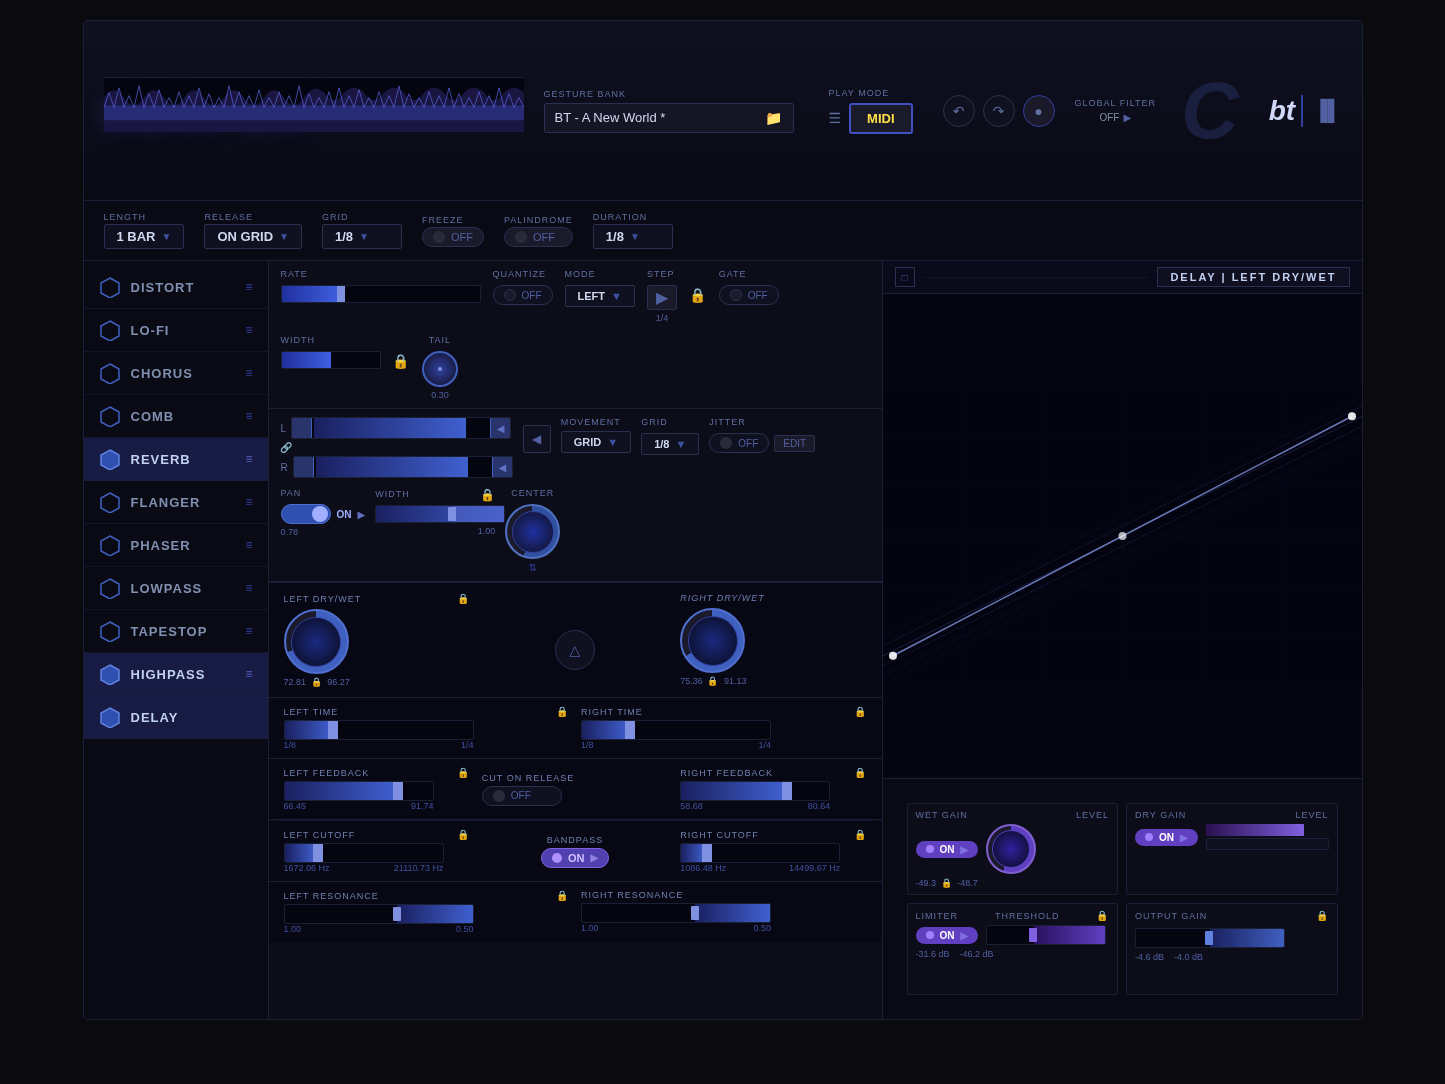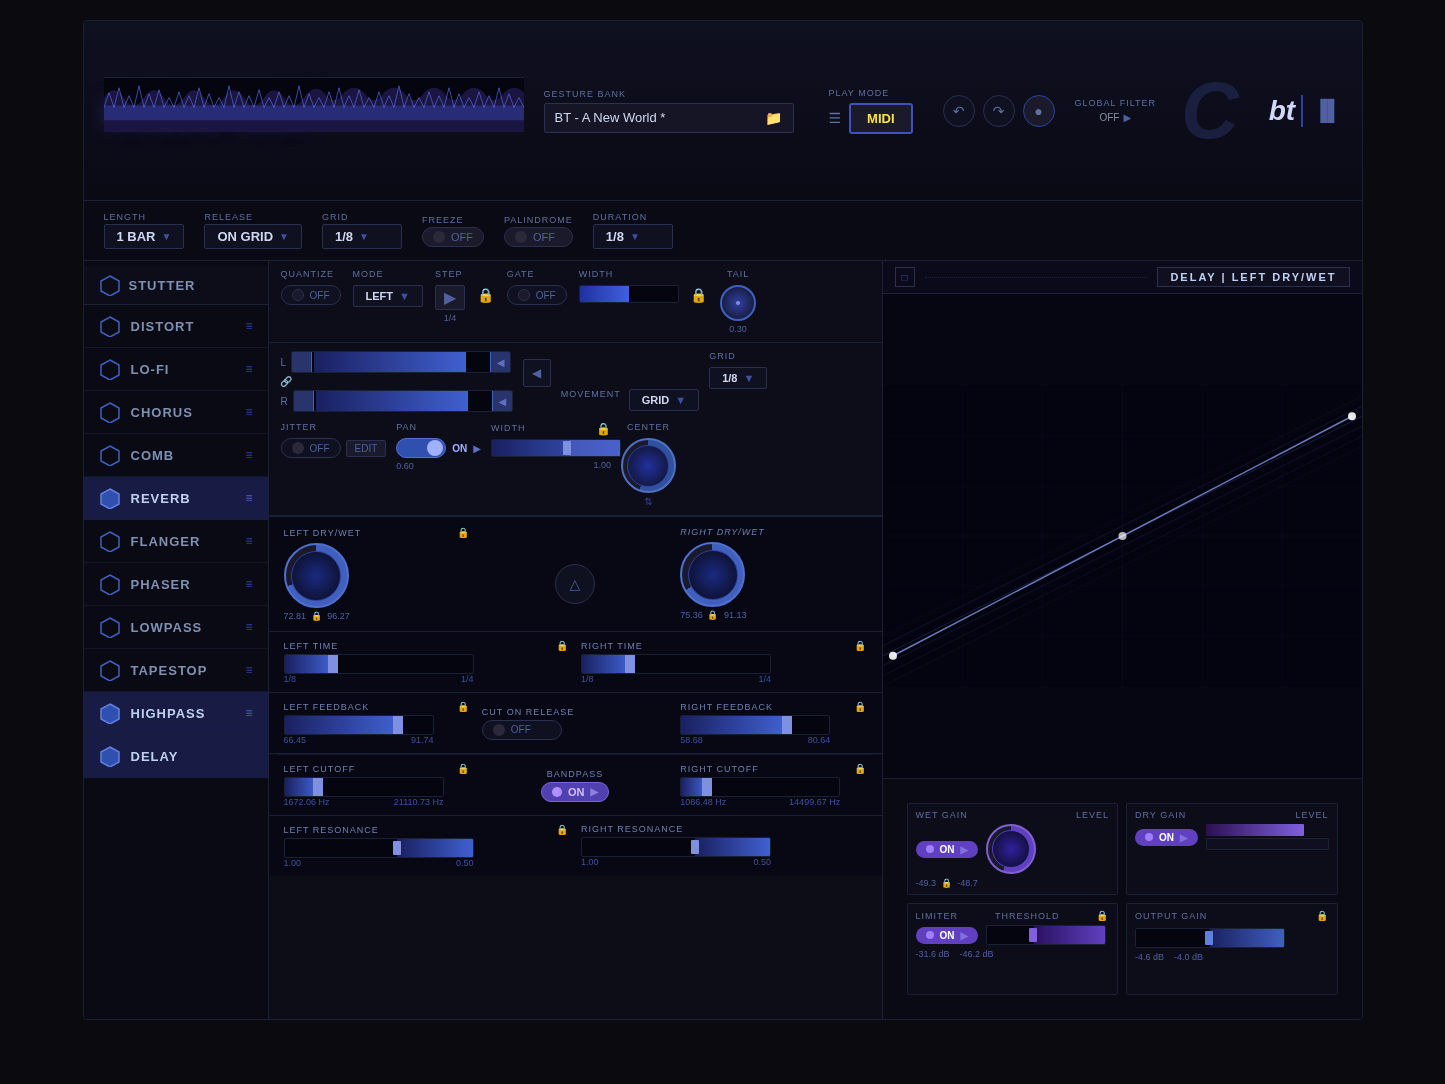--- a/index.html
+++ b/index.html
@@ -688,28 +688,20 @@
           <span>1/8</span>
           <span class="value-arrow">▼</span>
         </div>
       </div>
     </div>
 
     <div class="lower-area">
 
       <div class="left-sidebar">
 
-        <div class="stutter-section" style="padding:8px 15px; border-bottom:1px solid #1a2035; background:#0d0d1a;">
-          <div style="display:flex; align-items:center; gap:8px;">
-            <svg width="22" height="22">
-              <polygon points="11,2 20,7 20,17 11,22 2,17 2,7" class="hex-shape"></polygon>
-            </svg>
-            <span class="sidebar-label">STUTTER</span>
-          </div>
-        </div>
 
 
         <div class="sidebar-item">
           <svg width="22" height="22">
             <polygon points="11,2 20,7 20,17 11,22 2,17 2,7" class="hex-shape"></polygon>
           </svg>
           <span class="sidebar-label">DISTORT</span>
           <span class="sidebar-menu-icon">≡</span>
         </div>
 
@@ -790,20 +782,27 @@
             <polygon points="11,2 20,7 20,17 11,22 2,17 2,7" fill="#3050b0" stroke="#6080e0" stroke-width="1.5"></polygon>
           </svg>
           <span class="sidebar-label" style="color:#c0d0f0;">DELAY</span>
         </div>
       </div>
 
       <div class="left-effects-panel">
 
         <div style="padding:8px 12px; border-bottom:1px solid #1a2035; background:#0d0d1a; display:flex; flex-wrap:wrap; gap:12px; align-items:flex-start;">
 
+          <div class="slider-container" style="width:200px;">
+            <div class="param-label">Rate</div>
+            <div class="slider-track" style="width:200px;">
+              <div class="slider-fill" style="width:30%;"></div>
+              <div class="slider-thumb" style="left:28%;"></div>
+            </div>
+          </div>
 
           <div style="display:flex;flex-direction:column;gap:3px;">
             <div class="param-label">Quantize</div>
             <div class="quantize-toggle">
               <div class="toggle-dot" style="background:#1a1a2a; border:1px solid #2a3050;"></div>
               <span class="toggle-off">OFF</span>
             </div>
           </div>
 
           <div style="display:flex;flex-direction:column;gap:3px;">
@@ -876,21 +875,21 @@
                   <span style="color:#6070c0;font-size:10px;">◀</span>
                 </div>
               </div>
             </div>
           </div>
 
           <div style="width:28px;height:28px;background:#0f1020;border:1px solid #2a3050;border-radius:2px;display:flex;align-items:center;justify-content:center;margin-top:8px;cursor:pointer;">
             <span style="color:#5060a0;font-size:12px;">◀</span>
           </div>
 
-          <div style="display:flex;gap:8px;margin-top:38px;">
+          <div style="display:flex;flex-direction:column;gap:1px;">
             <div class="param-label">Movement</div>
             <div class="transport-value" style="min-width:70px;font-size:11px;">
               <span>GRID</span>
               <span style="color:#4050a0;">▼</span>
             </div>
           </div>
 
           <div style="display:flex;flex-direction:column;gap:3px;">
             <div class="param-label">Grid</div>
             <div class="transport-value" style="min-width:50px;font-size:11px;">
@@ -914,21 +913,21 @@
 
           <div style="display:flex;flex-direction:column;gap:3px;">
             <div class="param-label">Pan</div>
             <div class="switch-container">
               <div class="switch-track on">
                 <div class="switch-thumb"></div>
               </div>
               <span class="switch-label" style="color:#a0b0ff;">ON</span>
               <span style="color:#6070c0;font-size:10px;">▶</span>
             </div>
-            <div style="color:#5060a0;font-size:9px;">0.60</div>
+            <div style="color:#5060a0;font-size:9px;">0.78</div>
           </div>
 
           <div class="slider-container" style="width:120px;">
             <div style="display:flex;align-items:center;justify-content:space-between;">
               <div class="param-label">Width</div>
               <span style="color:#3040a0;font-size:12px;">🔒</span>
             </div>
             <div class="slider-track" style="width:130px; background:linear-gradient(90deg,#1a2060,#4060d0);">
               <div style="position:absolute;right:0;top:0;width:40%;height:100%;background:rgba(80,100,200,0.6);"></div>
               <div style="position:absolute;right:38%;top:50%;transform:translateY(-50%);width:8px;height:14px;background:#8090e0;border-radius:1px;"></div>

